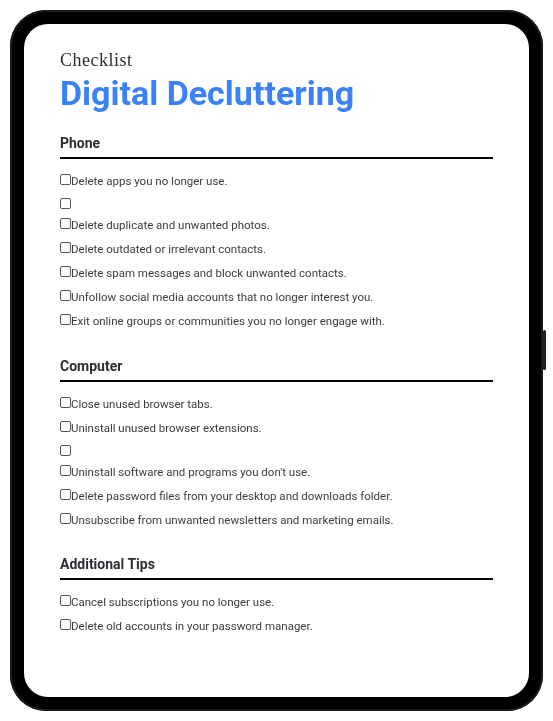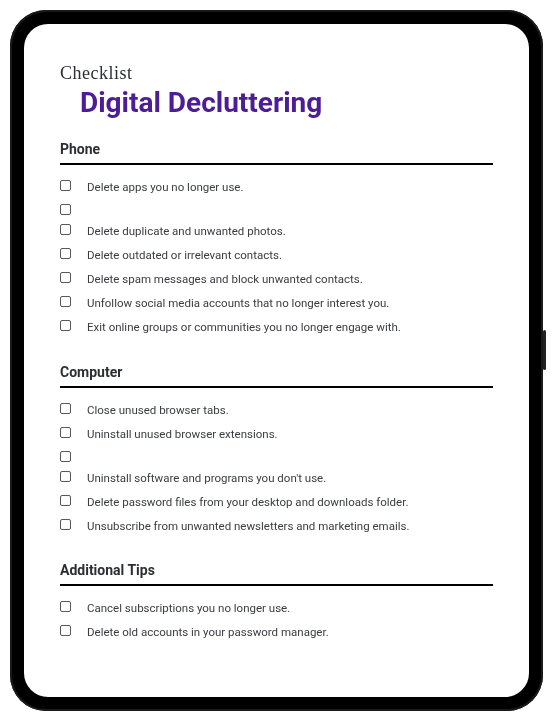--- a/index.html
+++ b/index.html
@@ -27,51 +27,50 @@
     width: 3px;
     height: 40px;
     background: #222;
     border-radius: 2px;
   }
   .screen {
     width: 100%;
     height: 100%;
     background: #fff;
     border-radius: 24px;
-    padding: 39px 36px 20px 36px;
+    padding: 26px 36px 20px 36px;
     overflow: hidden;
     color: #2c2e33;
   }
   .eyebrow {
     font-family: "Comic Sans MS", "Segoe Script", cursive;
     font-size: 18px;
     color: #2c2e33;
     margin-bottom: 2px;
     letter-spacing: 0.5px;
   }
   .title {
-    font-size: 28px;
+    font-size: 34px;
     font-weight: 700;
-    color: #4c1d95;
+    color: #3b82f6;
     margin-bottom: 22px;
-    margin-left: 20px;
   }
   .section { margin-bottom: 24px; }
   .section-heading {
     font-size: 14px;
     font-weight: 700;
     color: #2c2e33;
     padding-bottom: 6px;
     border-bottom: 2px solid #000000;
     margin-bottom: 10px;
   }
   .item {
     display: flex;
     align-items: flex-start;
-    gap: 16px;
+    gap: 0;
     padding: 4px 0;
     font-size: 11.5px;
     color: #3a3c40;
     line-height: 1.4;
   }
   .checkbox {
     flex: 0 0 11px;
     width: 11px;
     height: 11px;
     border: 1.4px solid #55585c;

